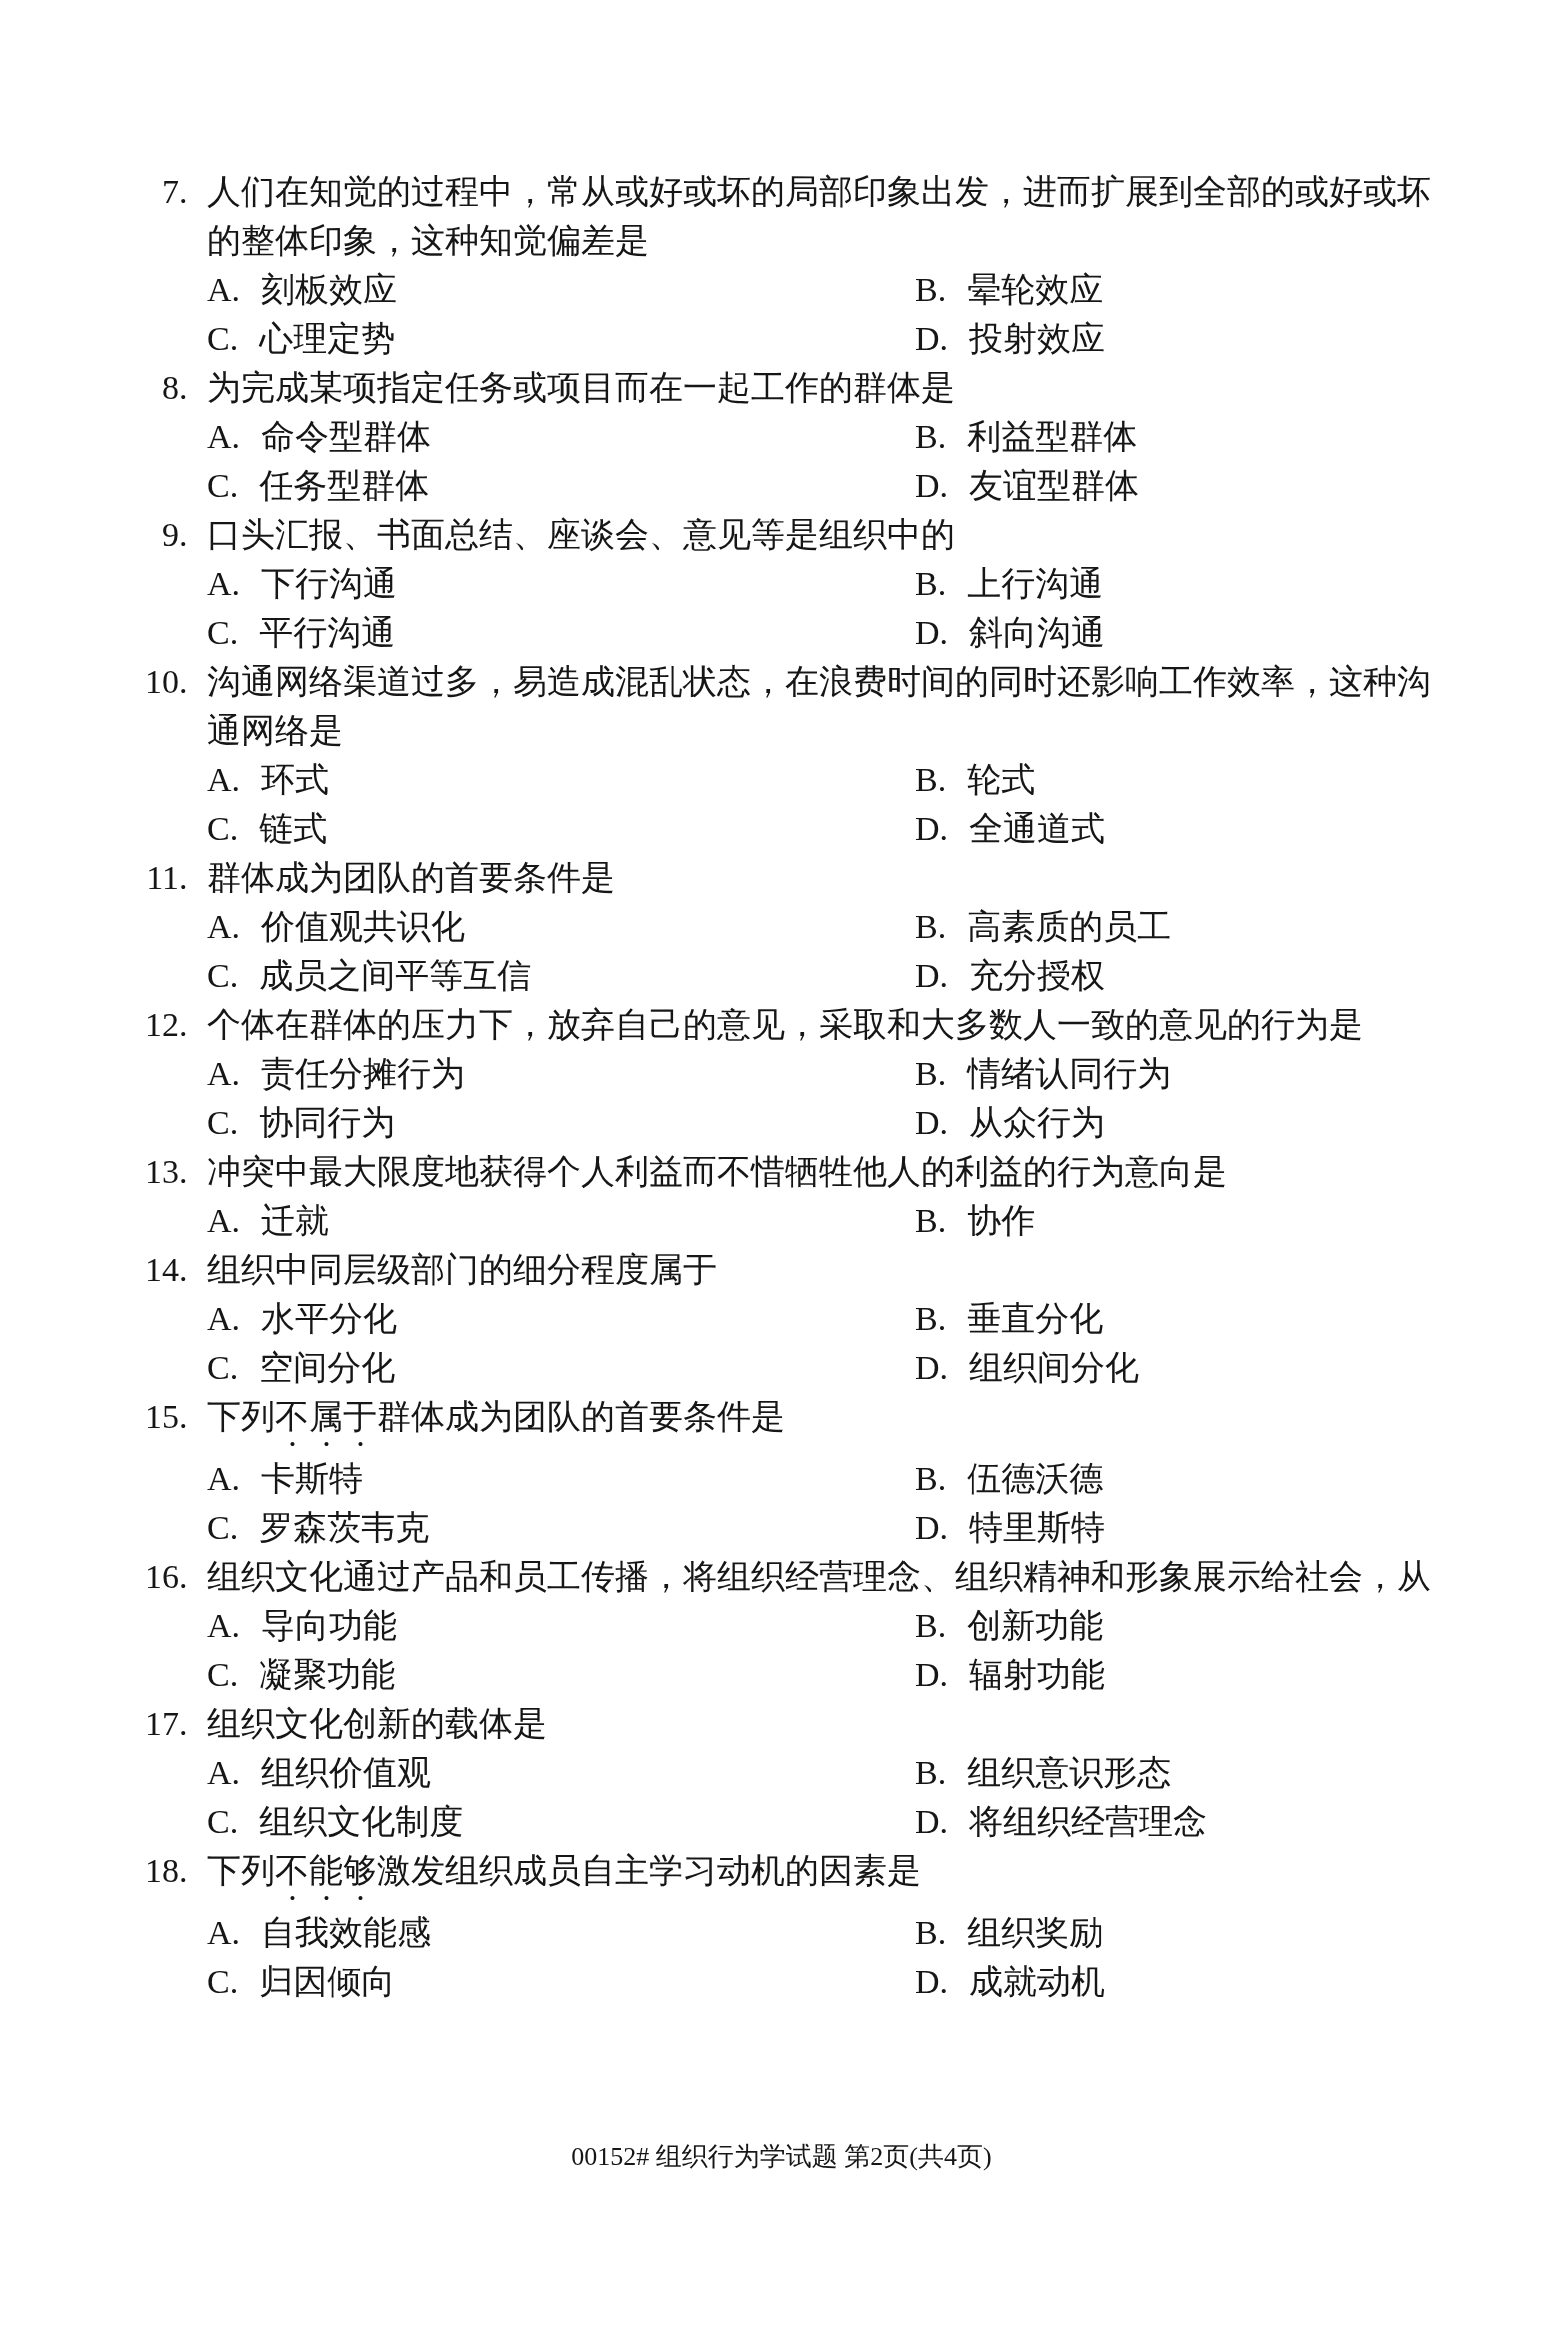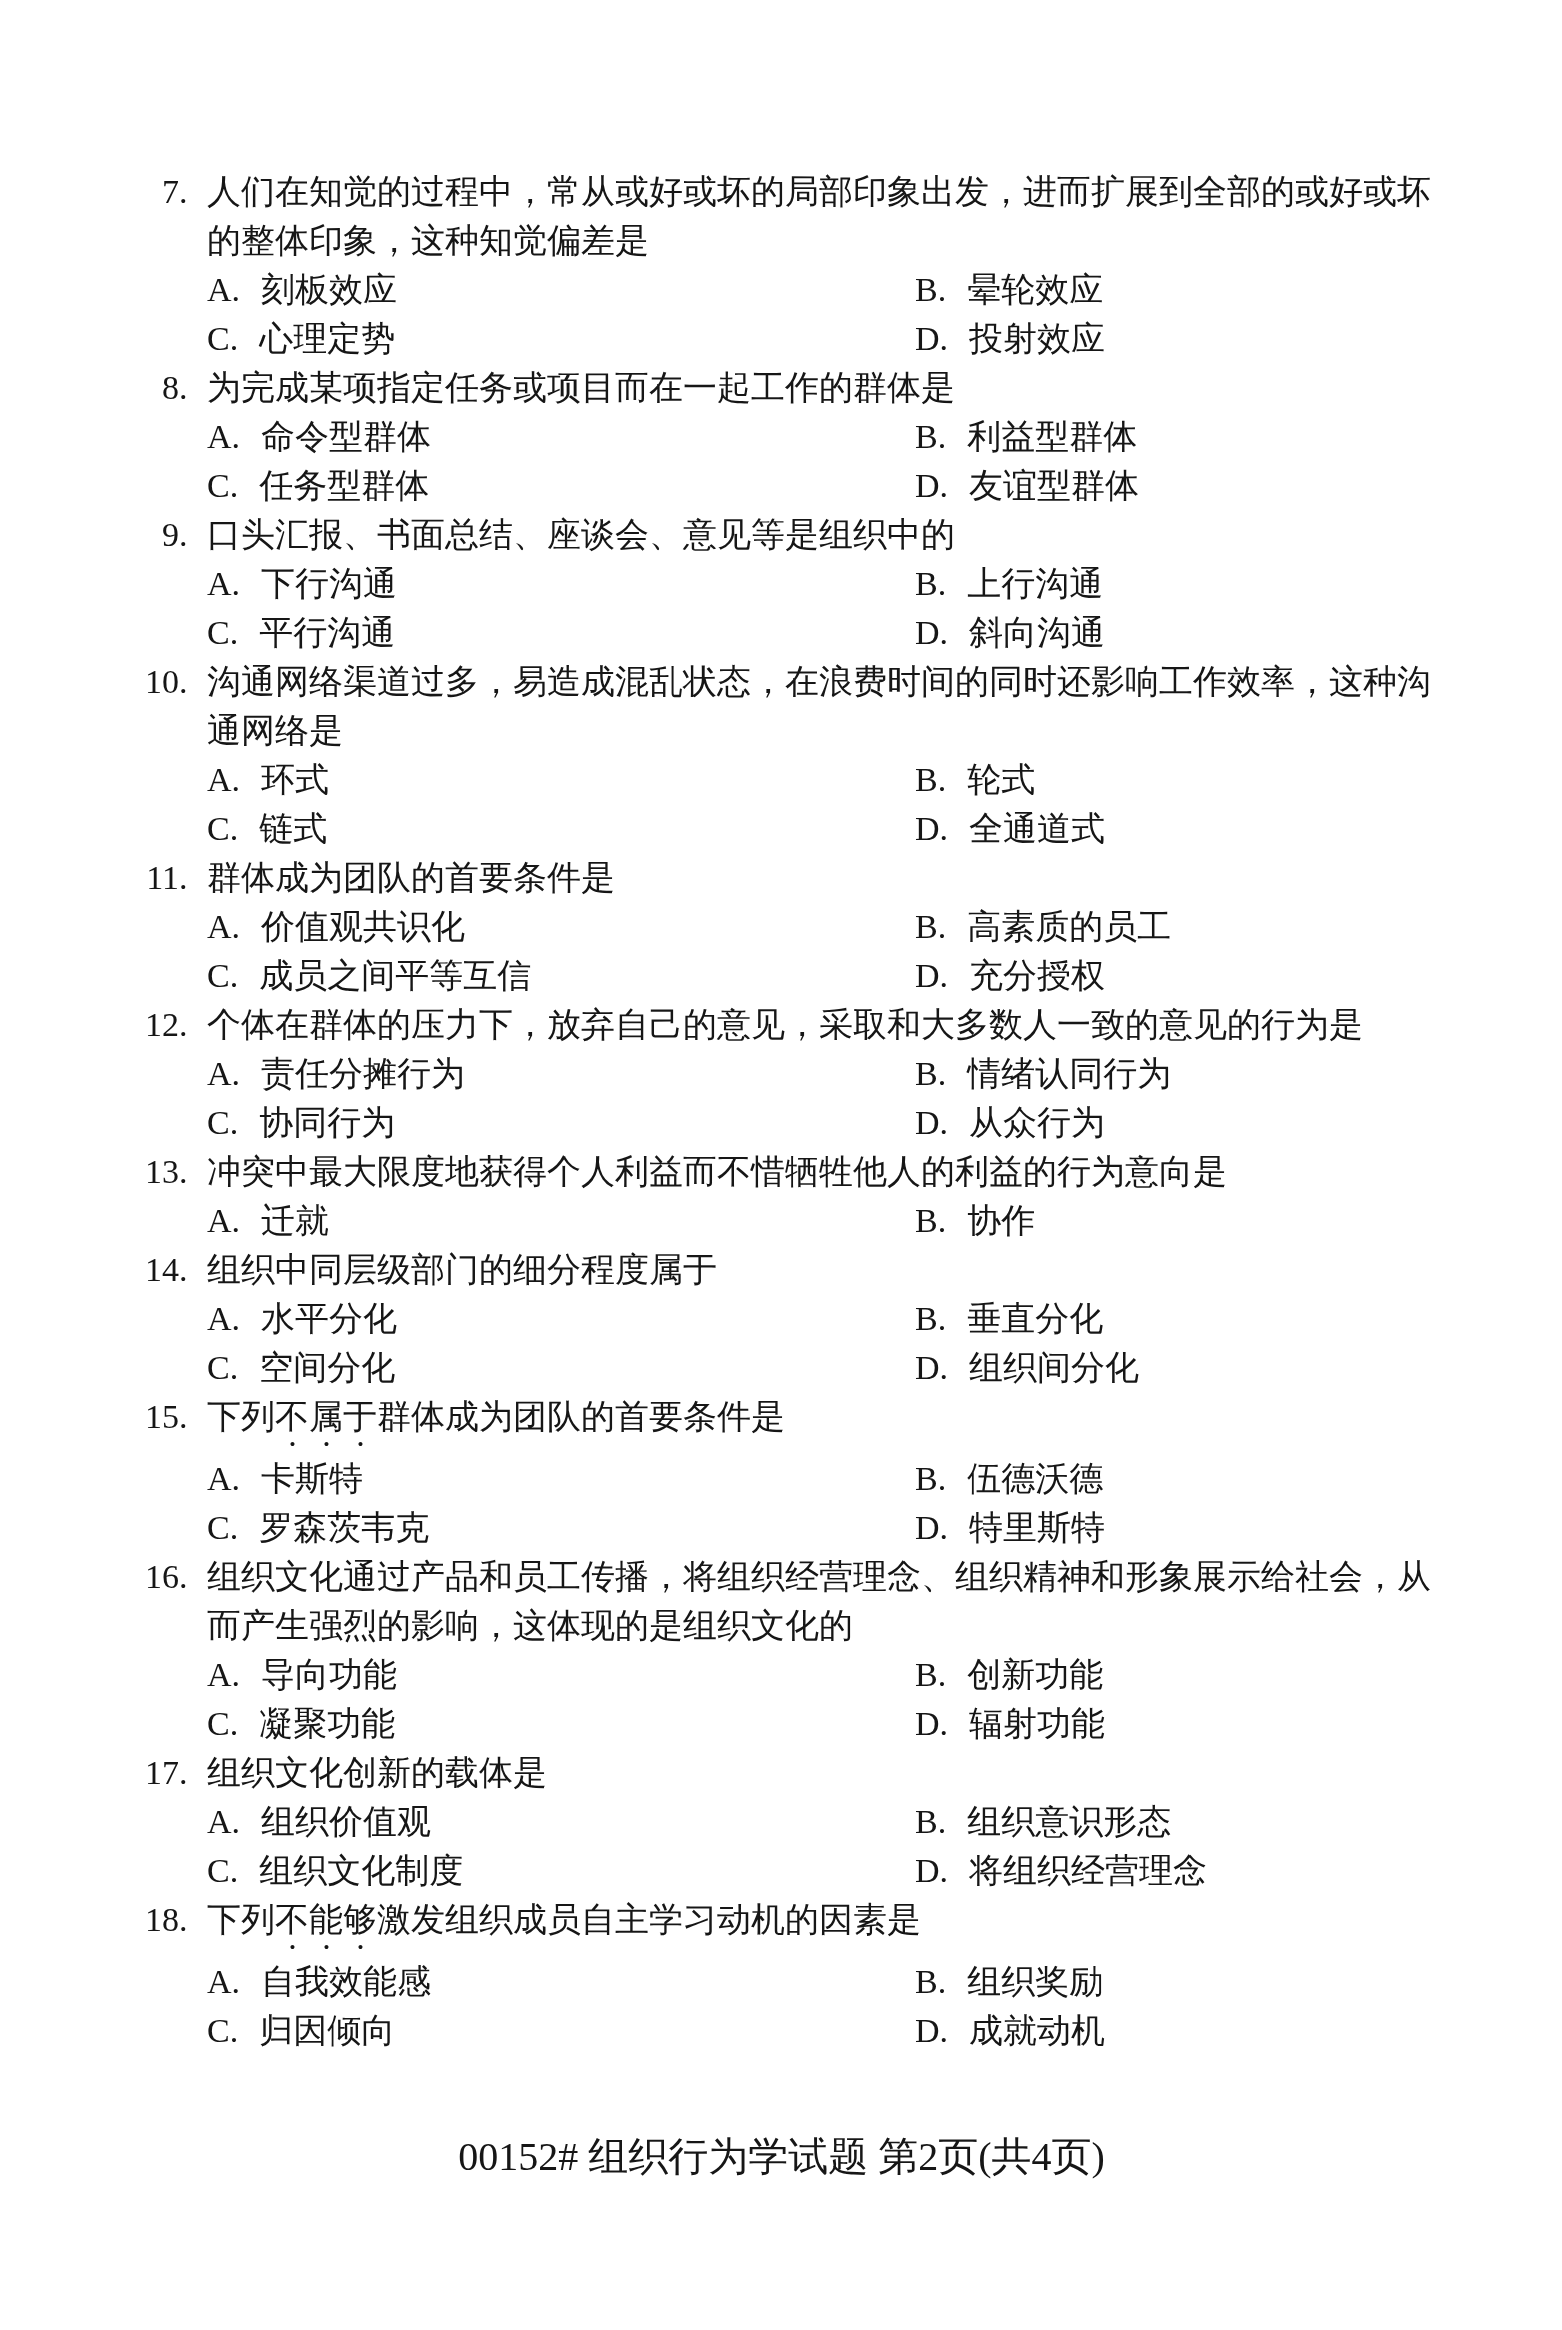--- a/index.html
+++ b/index.html
@@ -47,21 +47,21 @@
     -webkit-text-emphasis-position: under left;
     text-emphasis: filled dot;
     text-emphasis-position: under left;
   }
   .footer {
     position: absolute;
     top: 2139px;
     left: 0;
     width: 100%;
     text-align: center;
-    font-size: 40px;
+    font-size: 26px;
     line-height: 36px;
     white-space: nowrap;
   }
 </style>
 </head>
 <body>
 
 <div class="page">
   <div class="content" id="qlist">
       <div class="question">
@@ -105,21 +105,20 @@
         <div class="optrow"><span class="opt opt1"><span class="optlabel">A.</span><span class="opttext">水平分化</span></span><span class="opt opt2"><span class="optlabel">B.</span><span class="opttext">垂直分化</span></span></div>
         <div class="optrow"><span class="opt opt1"><span class="optlabel">C.</span><span class="opttext">空间分化</span></span><span class="opt opt2"><span class="optlabel">D.</span><span class="opttext">组织间分化</span></span></div>
       </div>
       <div class="question">
         <div class="stemline"><span class="qnum">15.</span><span>下列</span><span class="em-dots">不属于</span><span>群体成为团队的首要条件是</span></div>
         <div class="optrow"><span class="opt opt1"><span class="optlabel">A.</span><span class="opttext">卡斯特</span></span><span class="opt opt2"><span class="optlabel">B.</span><span class="opttext">伍德沃德</span></span></div>
         <div class="optrow"><span class="opt opt1"><span class="optlabel">C.</span><span class="opttext">罗森茨韦克</span></span><span class="opt opt2"><span class="optlabel">D.</span><span class="opttext">特里斯特</span></span></div>
       </div>
       <div class="question">
         <div class="stemline"><span class="qnum">16.</span><span>组织文化通过产品和员工传播，将组织经营理念、组织精神和形象展示给社会，从</span></div>
-        <div class="stemline"><span>而产生强烈的影响，这体现的是组织文化的</span></div>
         <div class="optrow"><span class="opt opt1"><span class="optlabel">A.</span><span class="opttext">导向功能</span></span><span class="opt opt2"><span class="optlabel">B.</span><span class="opttext">创新功能</span></span></div>
         <div class="optrow"><span class="opt opt1"><span class="optlabel">C.</span><span class="opttext">凝聚功能</span></span><span class="opt opt2"><span class="optlabel">D.</span><span class="opttext">辐射功能</span></span></div>
       </div>
       <div class="question">
         <div class="stemline"><span class="qnum">17.</span><span>组织文化创新的载体是</span></div>
         <div class="optrow"><span class="opt opt1"><span class="optlabel">A.</span><span class="opttext">组织价值观</span></span><span class="opt opt2"><span class="optlabel">B.</span><span class="opttext">组织意识形态</span></span></div>
         <div class="optrow"><span class="opt opt1"><span class="optlabel">C.</span><span class="opttext">组织文化制度</span></span><span class="opt opt2"><span class="optlabel">D.</span><span class="opttext">将组织经营理念</span></span></div>
       </div>
       <div class="question">
         <div class="stemline"><span class="qnum">18.</span><span>下列</span><span class="em-dots">不能够</span><span>激发组织成员自主学习动机的因素是</span></div>

